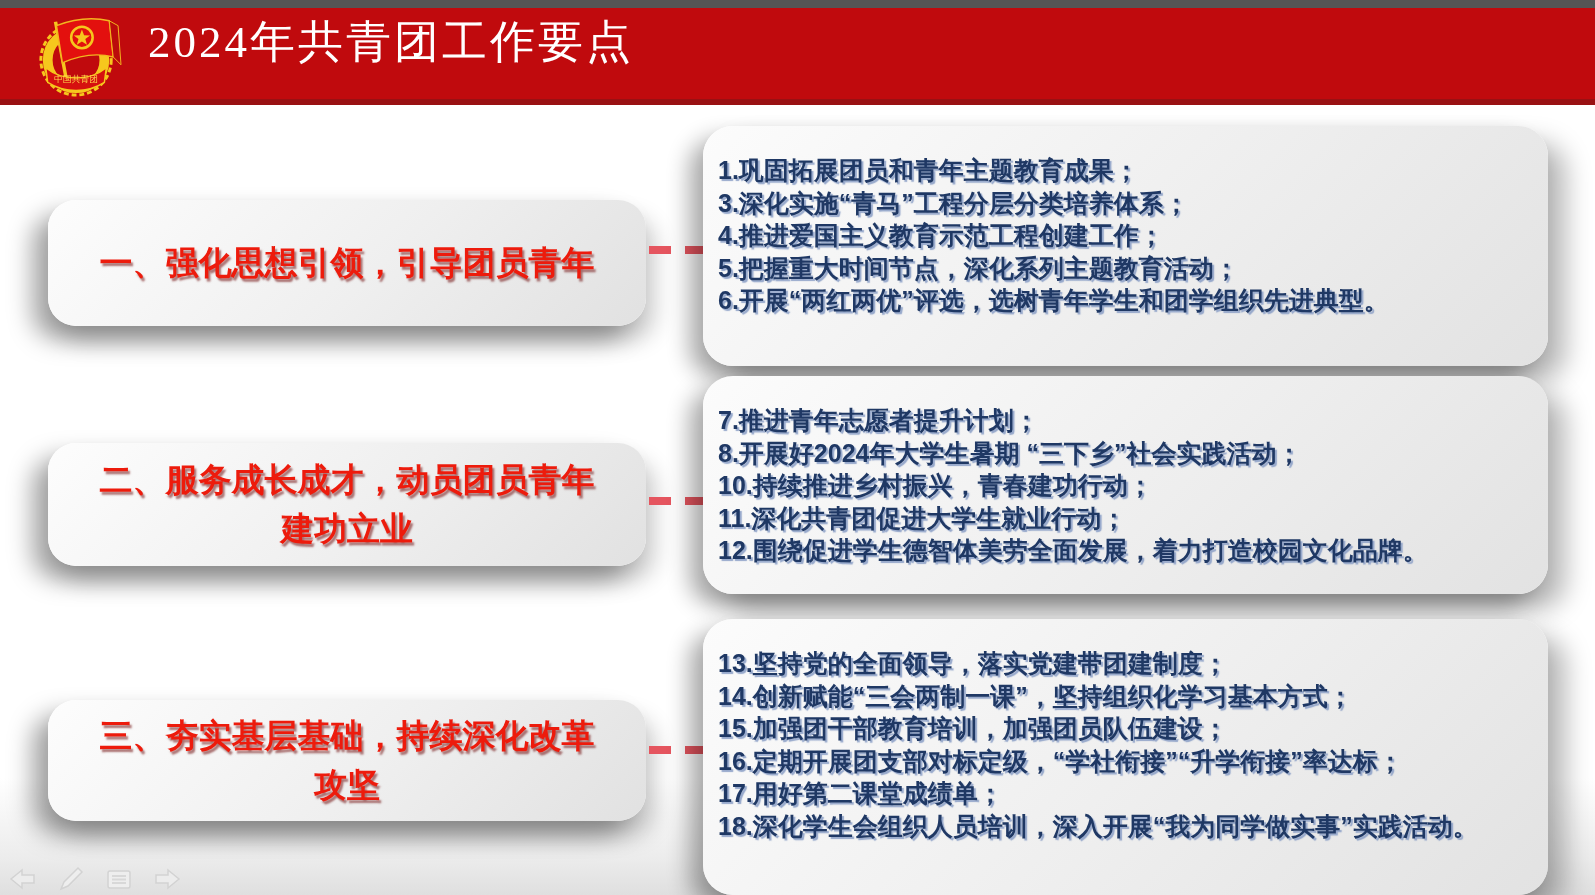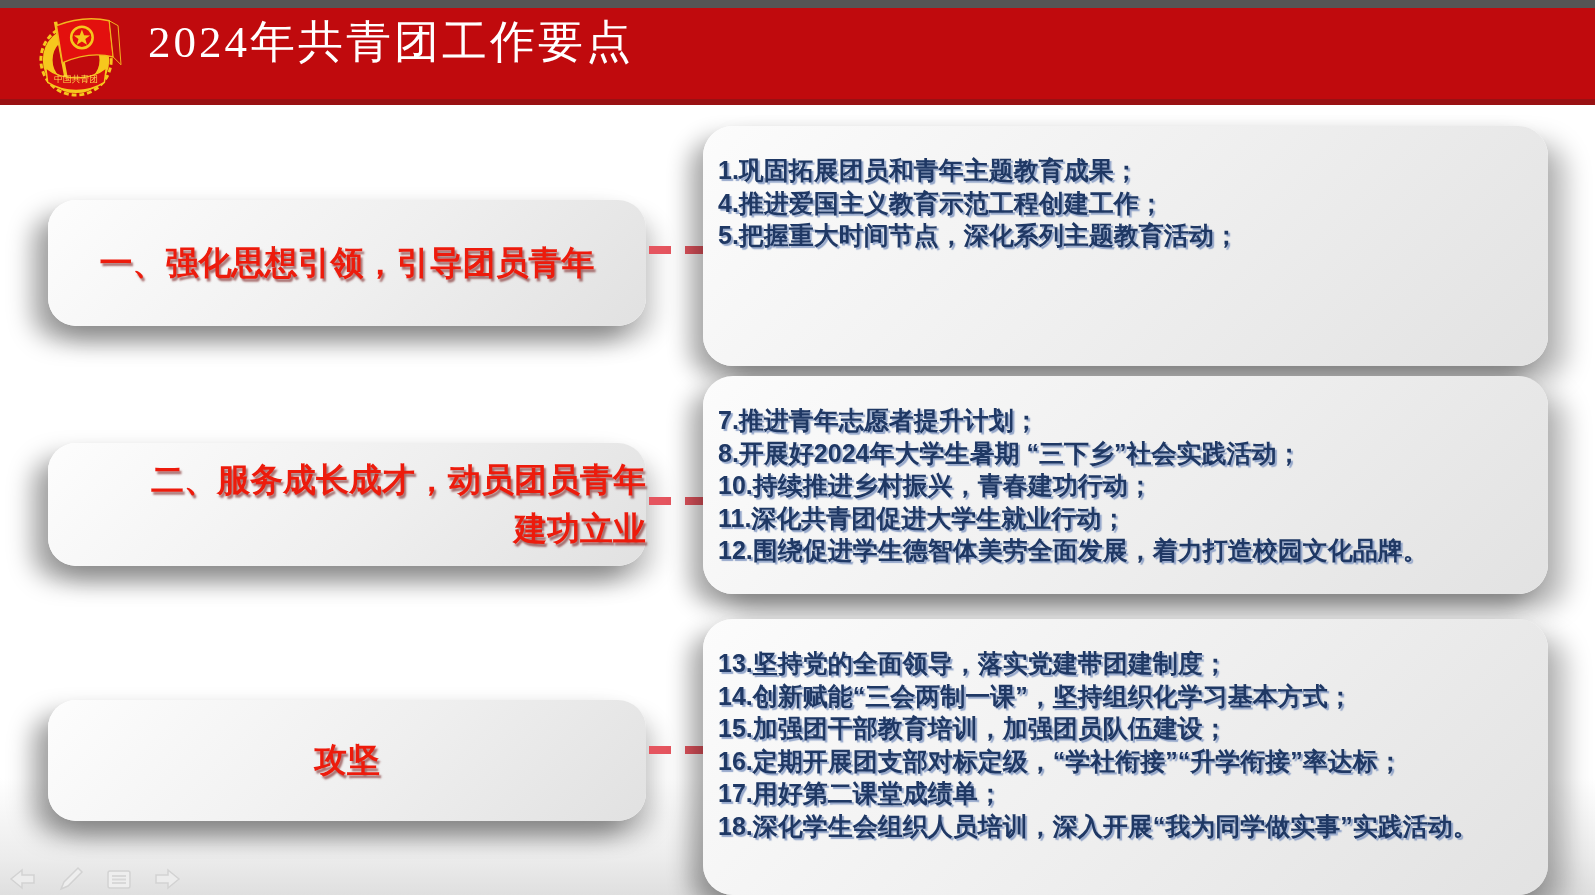--- a/index.html
+++ b/index.html
@@ -26,21 +26,21 @@
     background:linear-gradient(135deg,#fdfdfd 0%,#efefef 55%,#e1e1e1 100%);
     box-shadow:-16px 14px 24px rgba(0,0,0,.35), 10px 16px 22px rgba(0,0,0,.18);
     display:flex;flex-direction:column;justify-content:center;text-align:center;
   }
   .left-box .t{
     color:#ED1B0C;font-family:"Liberation Serif",serif;font-weight:700;
     font-size:33px;line-height:49px;text-shadow:2px 3px 2px rgba(110,8,8,.55);
     white-space:nowrap;
   }
   .box1{top:192px;height:126px;}
-  .box2{top:435px;height:123px;text-align:right;}
+  .box2{top:435px;height:123px;}
   .box3{top:692px;height:121px;}
   .dash{
     position:absolute;left:649px;width:56px;height:8px;
     background:repeating-linear-gradient(90deg,#E5555F 0 22px,transparent 22px 36px);
   }
   .dash1{top:238px;} .dash2{top:489px;} .dash3{top:738px;}
   .right-box{
     position:absolute;left:703px;width:845px;border-radius:30px;
     background:linear-gradient(135deg,#fcfcfc 0%,#eeeeee 55%,#e2e2e2 100%);
     box-shadow:-14px 12px 22px rgba(0,0,0,.32), 18px 16px 26px rgba(0,0,0,.28);
@@ -76,38 +76,41 @@
     </svg>
     <h1 class="slide-title">2024年共青团工作要点</h1>
   </div>
 
   <div class="left-box box1">
     <div class="t">一、强化思想引领，引导团员青年</div>
   </div>
   <div class="dash dash1"></div>
   <div class="right-box rboxA">
     <div class="item">1.巩固拓展团员和青年主题教育成果；</div>
+    <div class="item">3.深化实施“青马”工程分层分类培养体系；</div>
     <div class="item">4.推进爱国主义教育示范工程创建工作；</div>
     <div class="item">5.把握重大时间节点，深化系列主题教育活动；</div>
+    <div class="item">6.开展“两红两优”评选，选树青年学生和团学组织先进典型。</div>
   </div>
 
   <div class="left-box box2">
     <div class="t">二、服务成长成才，动员团员青年</div>
     <div class="t">建功立业</div>
   </div>
   <div class="dash dash2"></div>
   <div class="right-box rboxB">
     <div class="item">7.推进青年志愿者提升计划；</div>
     <div class="item">8.开展好2024年大学生暑期 “三下乡”社会实践活动；</div>
     <div class="item">10.持续推进乡村振兴，青春建功行动；</div>
     <div class="item">11.深化共青团促进大学生就业行动；</div>
     <div class="item">12.围绕促进学生德智体美劳全面发展，着力打造校园文化品牌。</div>
   </div>
 
   <div class="left-box box3">
+    <div class="t">三、夯实基层基础，持续深化改革</div>
     <div class="t">攻坚</div>
   </div>
   <div class="dash dash3"></div>
   <div class="right-box rboxC">
     <div class="item">13.坚持党的全面领导，落实党建带团建制度；</div>
     <div class="item">14.创新赋能“三会两制一课”，坚持组织化学习基本方式；</div>
     <div class="item">15.加强团干部教育培训，加强团员队伍建设；</div>
     <div class="item">16.定期开展团支部对标定级，“学社衔接”“升学衔接”率达标；</div>
     <div class="item">17.用好第二课堂成绩单；</div>
     <div class="item">18.深化学生会组织人员培训，深入开展“我为同学做实事”实践活动。</div>

